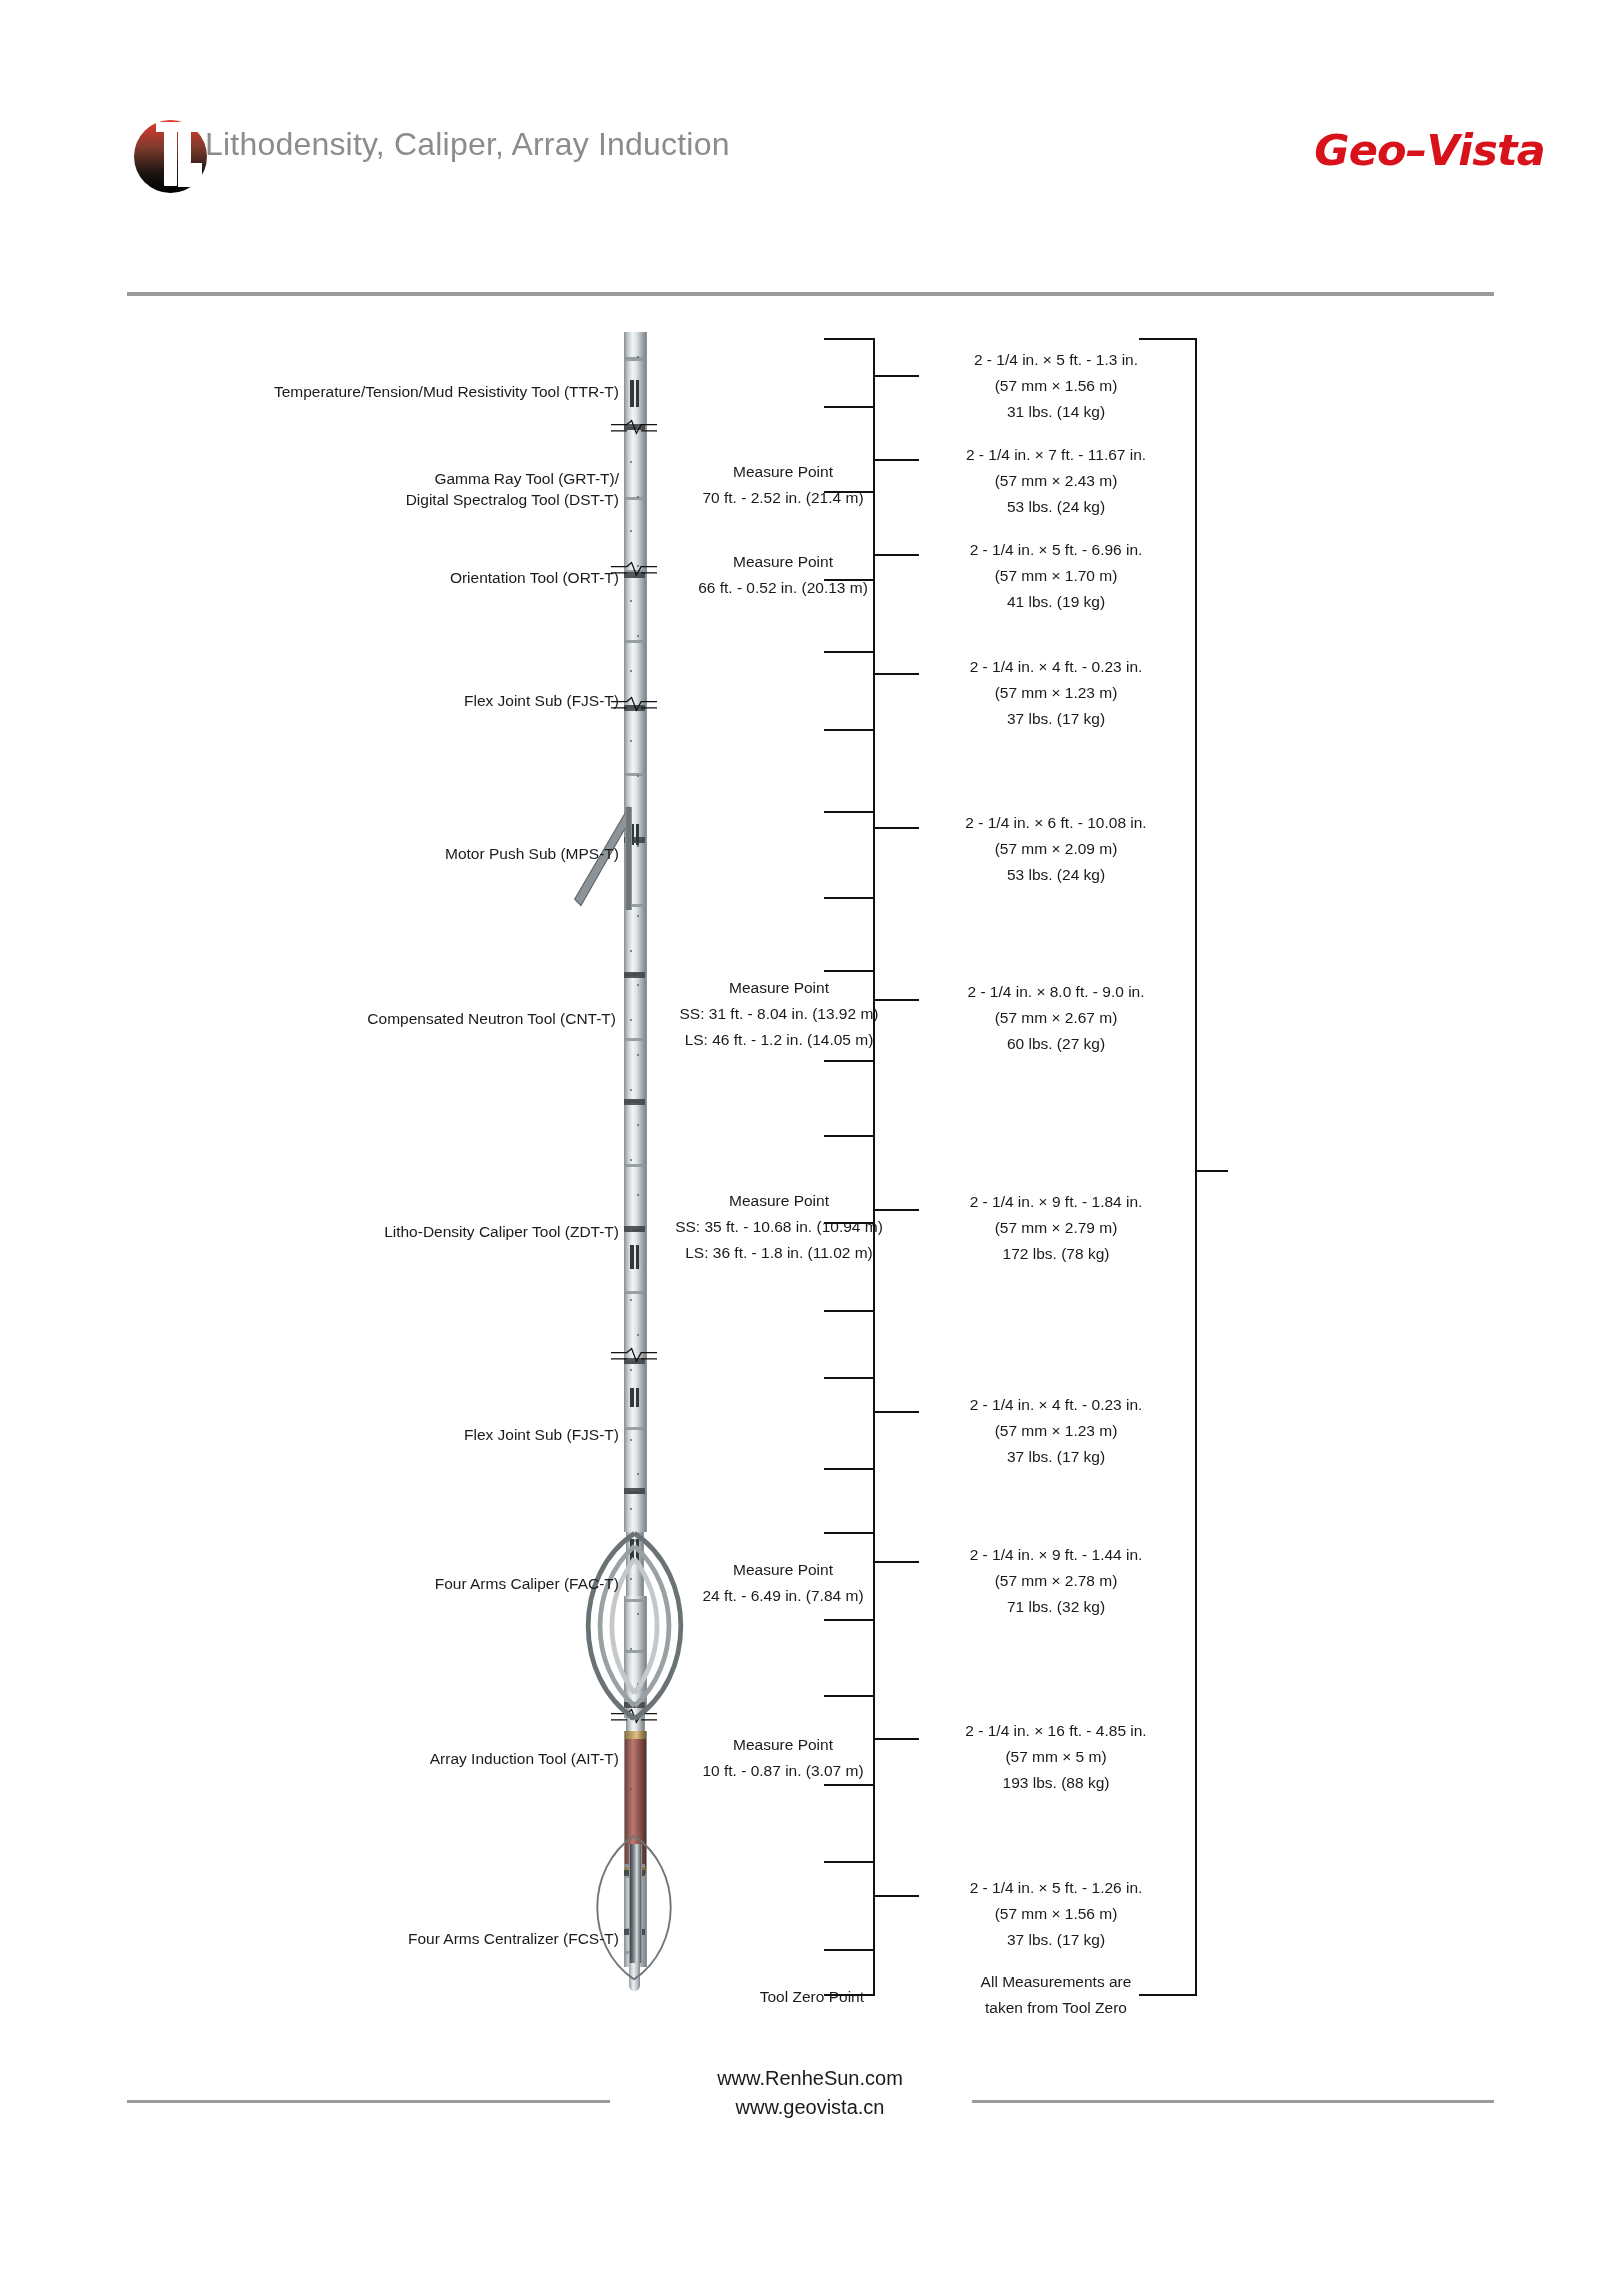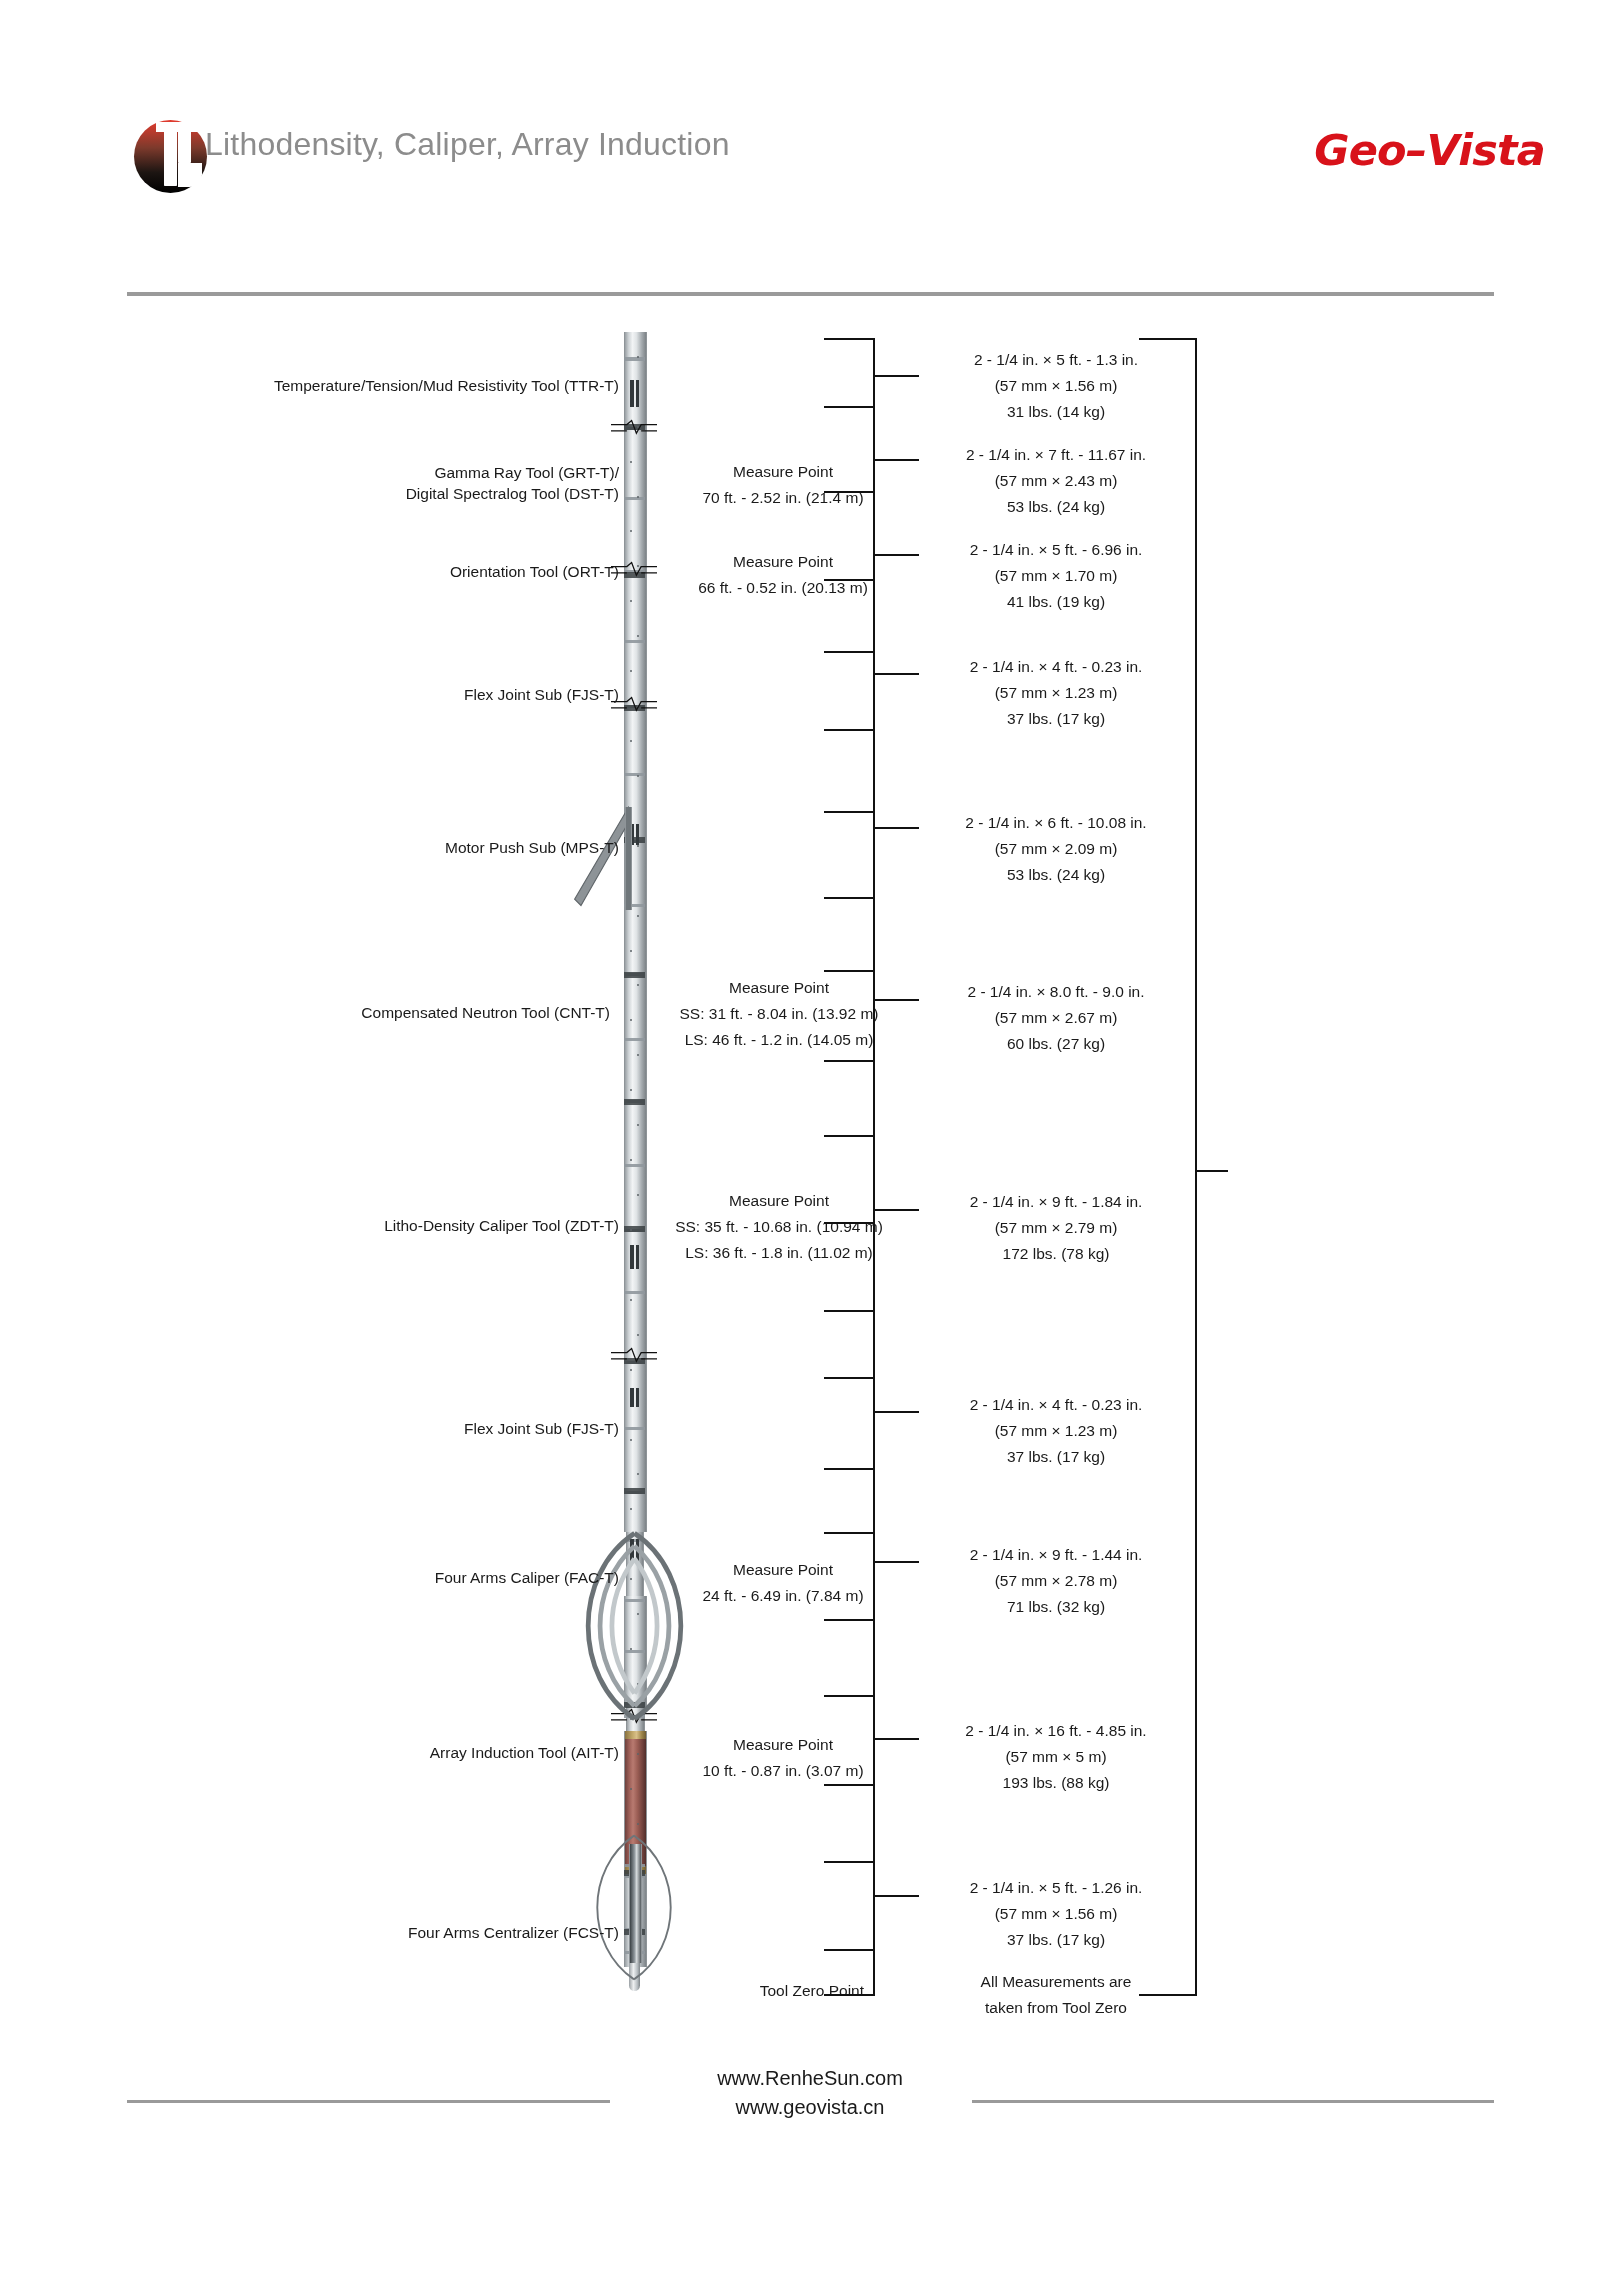--- a/index.html
+++ b/index.html
@@ -19,21 +19,21 @@
      border-radius:0 0 12.7px 0;}
 
   .title{position:absolute;left:205px;top:121px;width:873px;
      font-size:32px;line-height:46px;color:#8c8c8c;letter-spacing:0.2px;}
   .brand{position:absolute;right:75px;top:125px;font-size:43px;font-weight:bold;font-style:italic;
      color:#d8121a;letter-spacing:-0.8px;font-family:"DejaVu Sans",sans-serif;margin-left:25px;}
   .rule-top{position:absolute;left:127px;top:292px;width:1367px;height:4px;background:#9a9a9a;}
 
   
   .tx{position:absolute;font-size:15.5px;line-height:21.4px;white-space:nowrap;}
-  .tx.r{text-align:right;}
+  .tx.r{text-align:right;margin-top:6px;}
   .tx.l{text-align:left;}
   .blk{position:absolute;font-size:15.5px;line-height:26px;text-align:center;white-space:nowrap;}
   .mpt{position:absolute;font-size:15.5px;line-height:26px;text-align:center;white-space:nowrap;}
 
   
   .string{position:absolute;left:624px;top:332px;width:20.6px;height:1659px;}
   .seg{position:absolute;left:0;width:20.6px;
     background:linear-gradient(90deg,#9aa0a4 0%,#cfd4d7 18%,#f2f4f5 36%,#dfe3e5 55%,#a8aeb2 78%,#7d8387 100%);
     border-left:0.8px solid #8e9498;border-right:0.8px solid #8e9498;}
   .seg.slim{left:2.4px;width:16px;}
@@ -239,21 +239,21 @@
   </div>
 
   <div class="tx r" style="left:127px;top:684px;width:492px;">
     <div>Flex Joint Sub (FJS-T)</div>
   </div>
 
   <div class="tx r" style="left:127px;top:837px;width:492px;">
     <div>Motor Push Sub (MPS-T)</div>
   </div>
 
-  <div class="tx r" style="left:118px;top:1002px;width:492px;">
+  <div class="tx r" style="left:124px;top:1002px;width:492px;">
     <div>Compensated Neutron Tool (CNT-T)</div>
   </div>
 
   <div class="tx r" style="left:127px;top:1215px;width:492px;">
     <div>Litho-Density Caliper Tool (ZDT-T)</div>
   </div>
 
   <div class="tx r" style="left:127px;top:1418px;width:492px;">
     <div>Flex Joint Sub (FJS-T)</div>
   </div>

